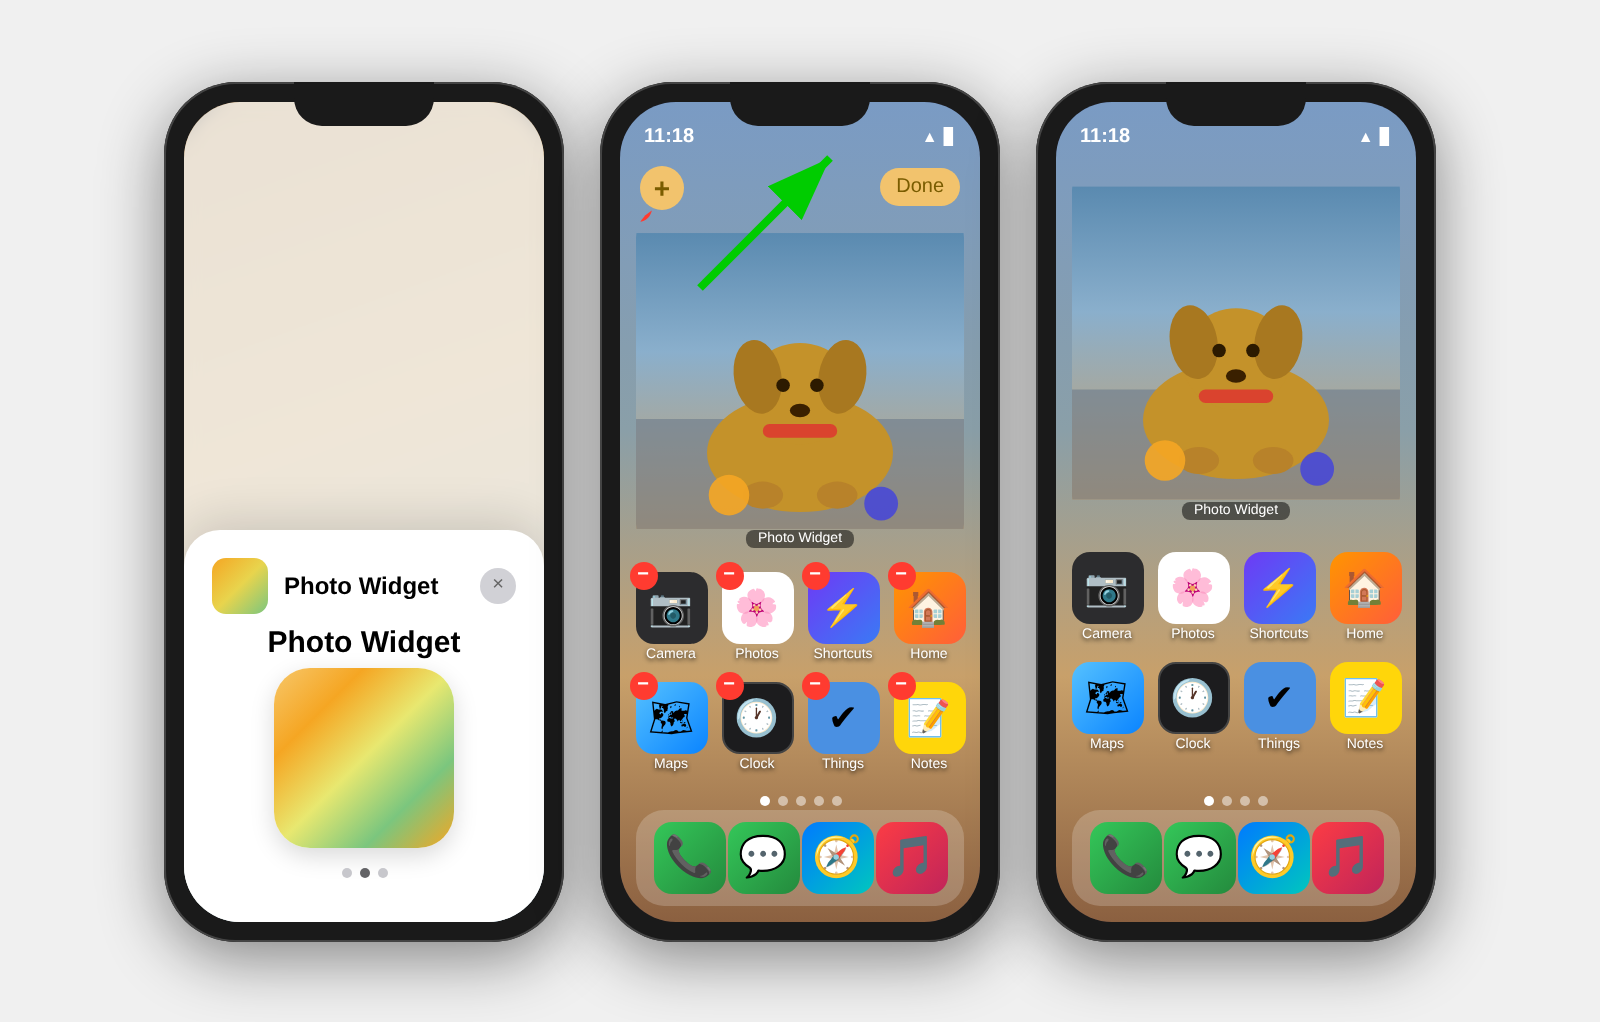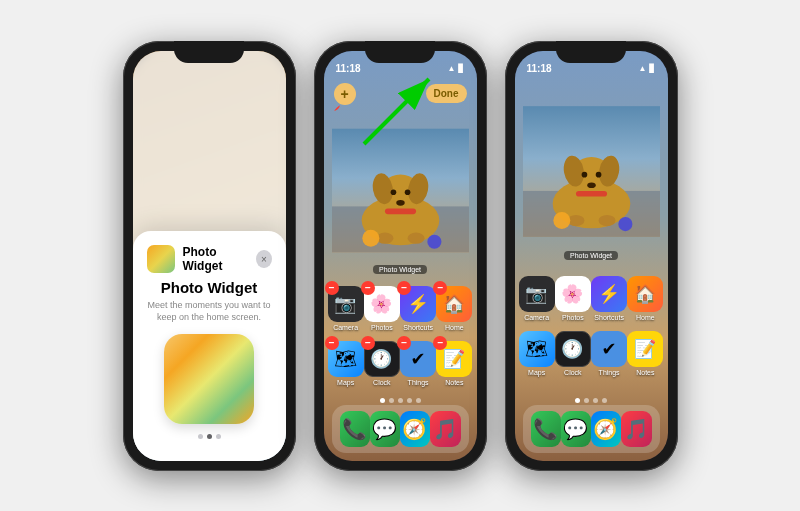--- a/index.html
+++ b/index.html
@@ -10,21 +10,21 @@
       display: flex;
       align-items: center;
       justify-content: center;
       gap: 18px;
       font-family: -apple-system, BlinkMacSystemFont, 'SF Pro Display', sans-serif;
       overflow: hidden;
     }
 
     
     .iphone {
-      width: 173px;
+      width: 200px;
       height: 430px;
       background: #1a1a1a;
       border-radius: 36px;
       padding: 10px;
       box-shadow: 0 8px 32px rgba(0,0,0,0.45), inset 0 0 0 1px #444;
       position: relative;
       flex-shrink: 0;
     }
 
     .iphone-screen {
@@ -254,21 +254,21 @@
       font-size: 14px;
       font-weight: 700;
     }
 
     .done-btn {
       background: rgba(255,200,100,0.9);
       border-radius: 10px;
       padding: 4px 8px;
       color: #7a5c00;
       font-size: 10px;
-      font-weight: 700;
+      font-weight: 400;
     }
 
     .app-row {
       display: flex;
       justify-content: space-around;
       margin-bottom: 10px;
     }
 
     .app-item {
       display: flex;
@@ -366,22 +366,20 @@
     <div class="widget-sheet">
       <div class="sheet-header">
         <div class="app-icon-small"></div>
         <span class="sheet-title">Photo Widget</span>
         <div class="close-btn">
           <span>×</span>
         </div>
       </div>
 
       <div class="sheet-main-title">Photo Widget</div>
-      <div class="sheet-subtitle">Meet the moments you want to keep on the
-home screen.</div>
 
       <div class="widget-preview"></div>
 
       <div class="dots-row">
         <div class="dot"></div>
         <div class="dot active"></div>
         <div class="dot"></div>
       </div>
 
     </div>

